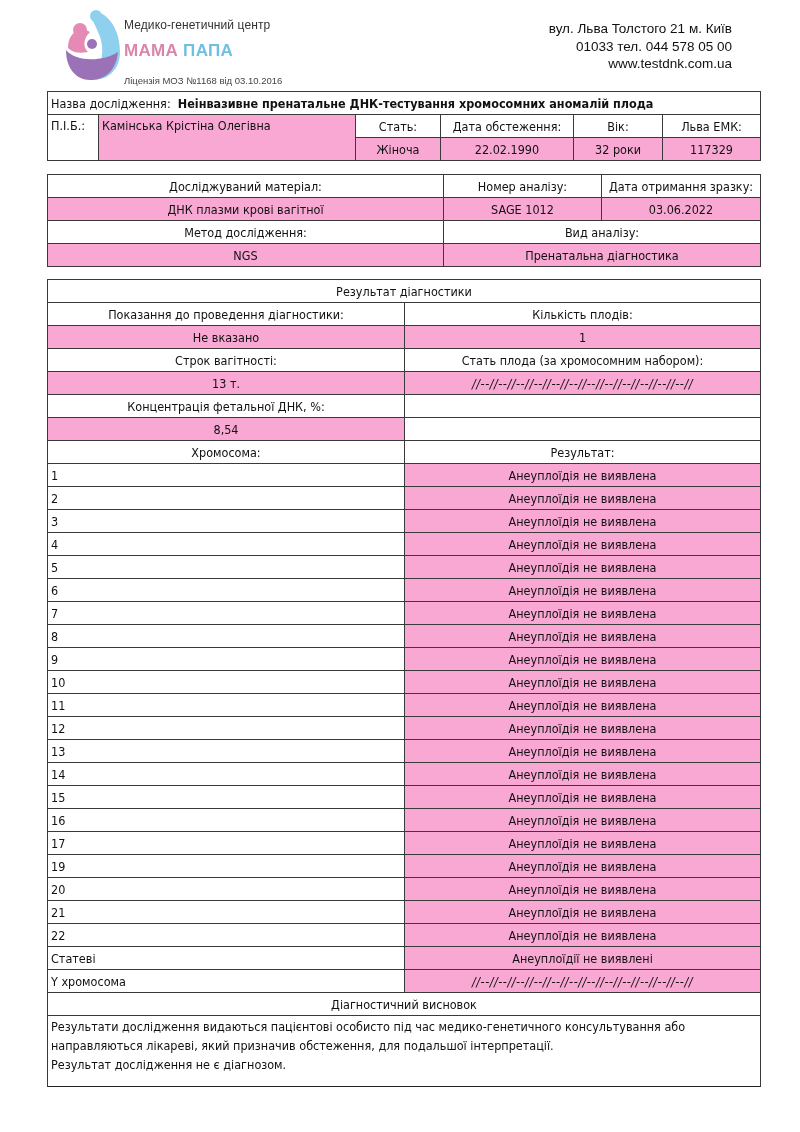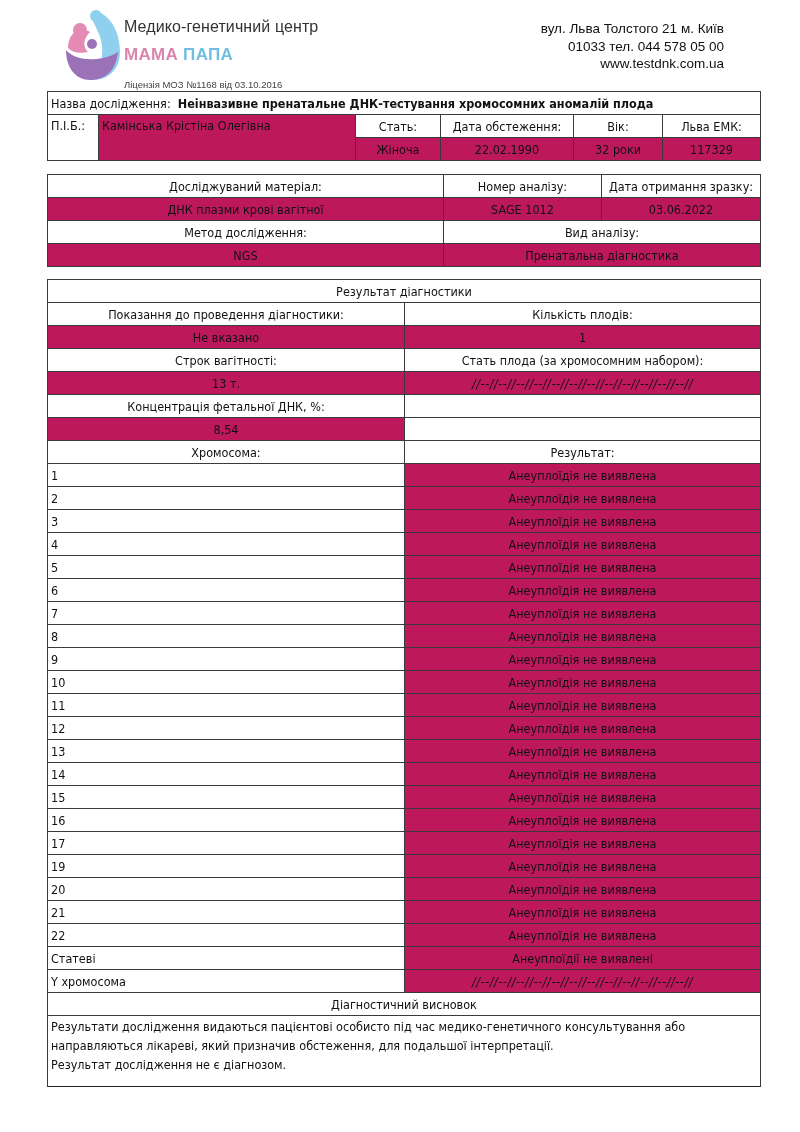--- a/index.html
+++ b/index.html
@@ -1,31 +1,31 @@
 <!DOCTYPE html>
 <html><head>
 <meta charset="utf-8">
 <style>
   html, body { margin:0; padding:0; background:#ffffff; }
   body { width:800px; height:1132px; position:relative; overflow:hidden;
          font-family:"Liberation Sans", sans-serif; color:#111; }
   .logo { position:absolute; left:62px; top:8px; width:62px; height:74px; }
   .brand { position:absolute; left:124px; top:18px; }
-  .brand .sub { font-size:16px; color:#333; letter-spacing:0.1px; }
+  .brand .sub { font-size:12px; color:#333; letter-spacing:0.1px; }
   .brand .name { font-size:17px; font-weight:bold; margin-top:9px; letter-spacing:0.3px; }
   .brand .name .mama { color:#d985ac; }
   .brand .name .papa { color:#6fbfe3; }
   .brand .lic { font-size:9.5px; color:#444; margin-top:14px; }
-  .addr { position:absolute; right:76px; top:20px; text-align:right; font-size:13.5px; line-height:17.5px; color:#111; }
+  .addr { position:absolute; right:68px; top:20px; text-align:right; font-size:13.5px; line-height:17.5px; color:#111; }
 
   table { position:absolute; border-collapse:collapse; table-layout:fixed; }
   td { border:1px solid #3a3a3a; font-family:"DejaVu Sans Condensed","DejaVu Sans", sans-serif;
        font-size:12.5px; padding:0 3px; height:22px; text-align:center; white-space:nowrap; overflow:hidden; }
   td.l { text-align:left; }
-  td.g { background:#be185d; }
+  td.g { background:#f9a8d4; }
   table.outer { border:1.5px solid #222; }
   .bold { font-weight:bold; }
   .pat { font-style:italic; letter-spacing:0.5px; }
 </style>
 </head>
 <body>
 
 <svg class="logo" viewBox="0 0 62 74">
   <path d="M30 4 C44 2 58 20 58 44 C58 62 46 72 30 72 C40 60 44 40 36 24 C33 16 28 10 30 4 Z" fill="#8fd0ee"></path>
   <circle cx="34" cy="8" r="6" fill="#8fd0ee"></circle>

